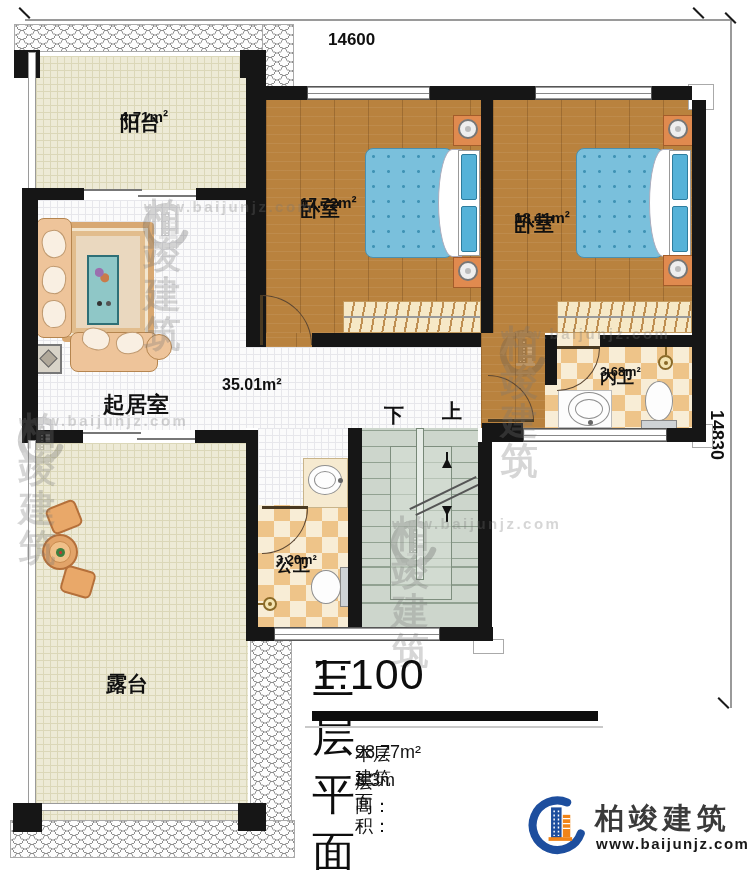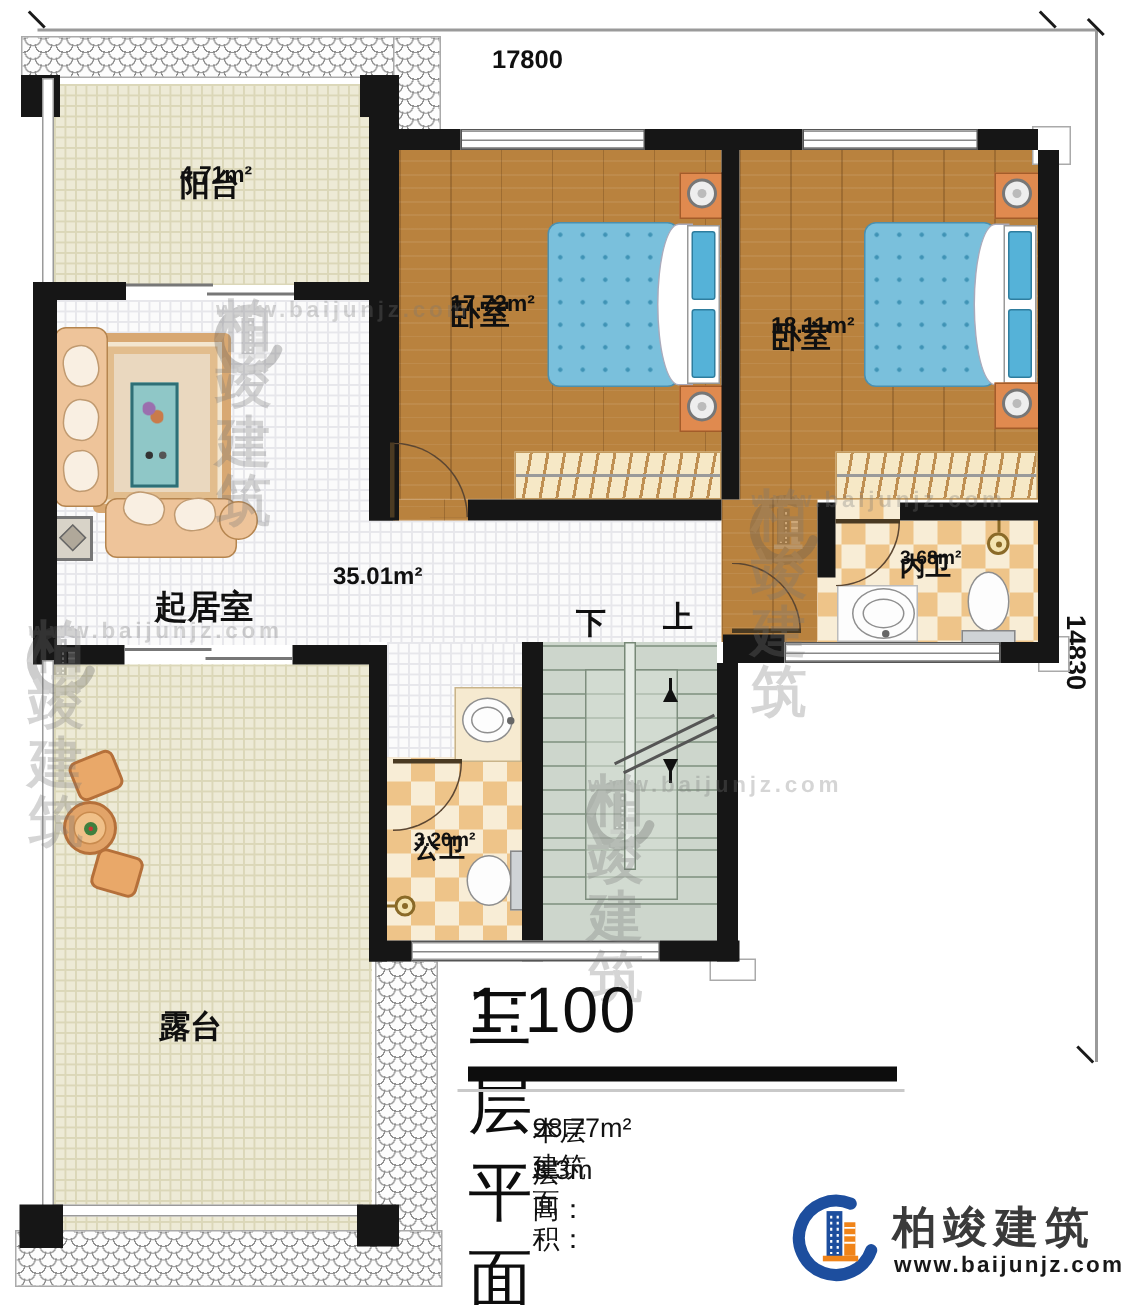--- a/index.html
+++ b/index.html
@@ -85,21 +85,21 @@
 </svg>
 
 <div id="plan">
 
   <div class="dimline" style="left:25px;top:19px;width:707px;height:1.5px"></div>
   <div class="dimline" style="left:730px;top:20px;width:1.5px;height:688px"></div>
   <div class="tick" style="left:17px;top:12px"></div>
   <div class="tick" style="left:691px;top:12px"></div>
   <div class="tick" style="left:723px;top:17px"></div>
   <div class="tick" style="left:716px;top:702px"></div>
-  <div class="lbl" style="left:328px;top:30px;font-size:17px">17800</div>
+  <div class="lbl" style="left:328px;top:30px;font-size:17px">14600</div>
   <div style="left:672px;top:390px;width:90px;height:90px;display:flex;align-items:center;justify-content:center;transform:rotate(90deg)">
     <span class="lbl" style="position:static;font-size:18px">14830</span>
   </div>
 
   <div class="tiles" style="left:14px;top:24px;width:252px;height:28px"></div>
   <div class="tiles" style="left:262px;top:24px;width:32px;height:74px"></div>
   <div class="tiles" style="left:250px;top:640px;width:42px;height:186px"></div>
   <div class="tiles" style="left:10px;top:820px;width:285px;height:38px"></div>
 
   <div class="floor-cream" style="left:36px;top:56px;width:210px;height:134px"></div>

